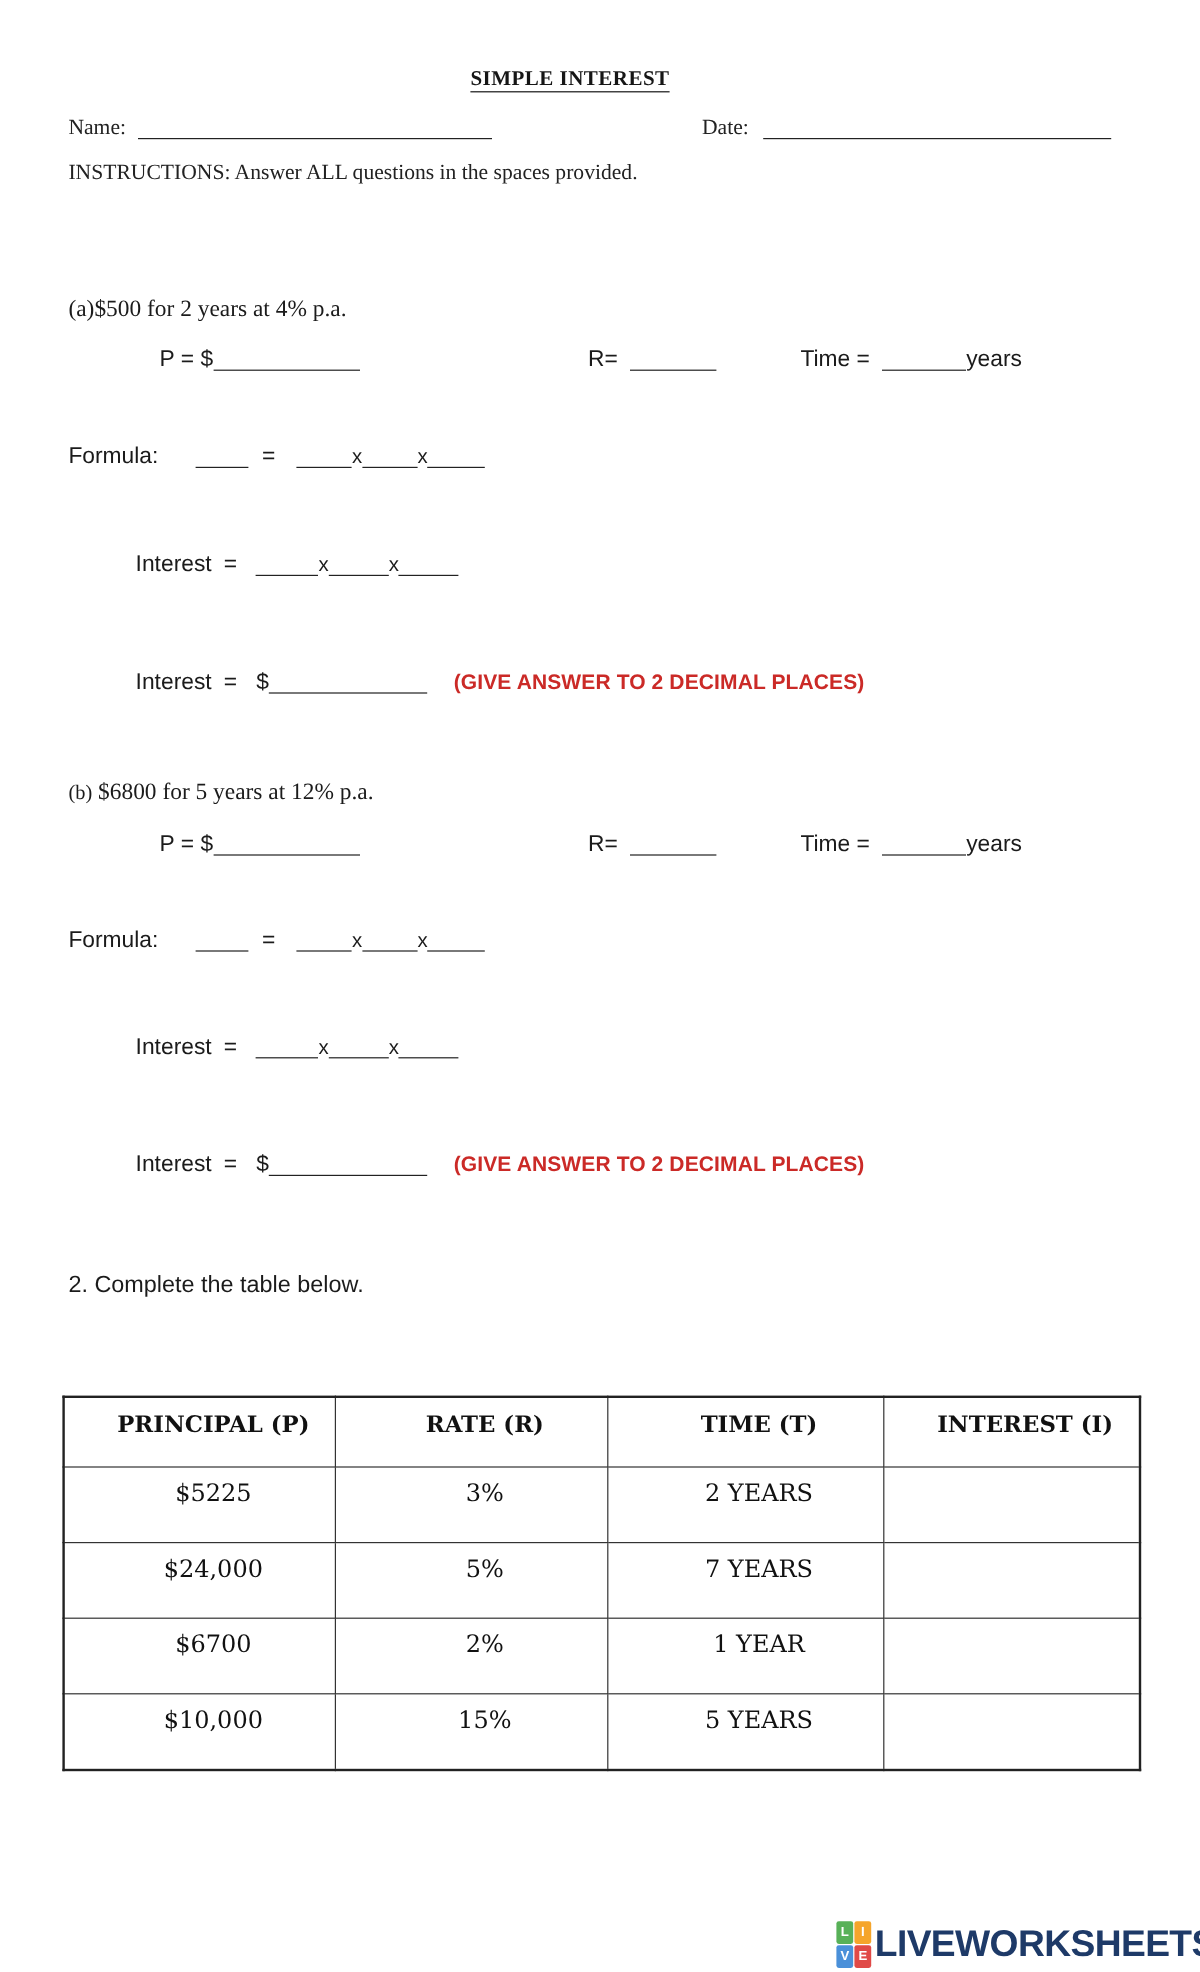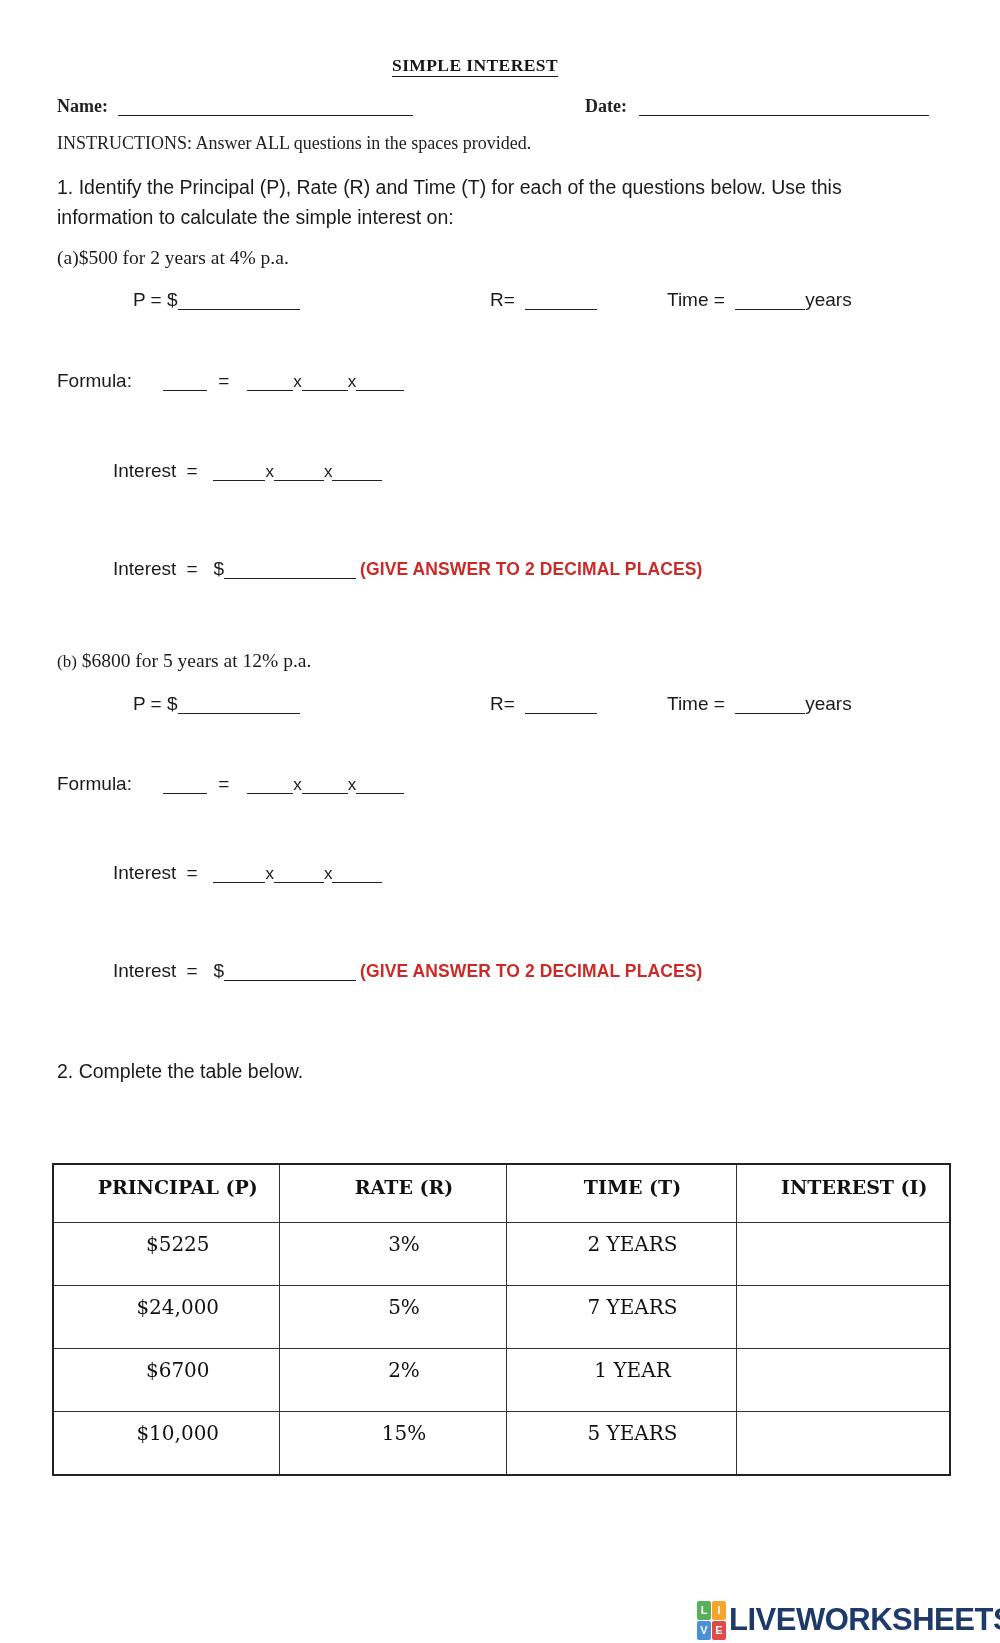--- a/index.html
+++ b/index.html
@@ -5,35 +5,35 @@
   html,body{margin:0;padding:0;background:#ffffff;}
   .sheet{position:relative;width:1000px;height:1643px;background:#ffffff;overflow:hidden;
          font-family:"Liberation Sans",sans-serif;color:#1b1b1b;}
   .abs{position:absolute;white-space:nowrap;}
   .serif{font-family:"Liberation Serif",serif;font-size:18px;color:#222;}
   .sans{font-size:19.5px;color:#1b1b1b;}
   .title-row{top:55px;left:0;width:950px;text-align:center;}
   .title-text{font-family:"Liberation Serif",serif;font-weight:700;font-size:17.5px;
               letter-spacing:.4px;color:#161616;border-bottom:1.6px solid #161616;padding-bottom:1px;}
   .bl{display:inline-block;border-bottom:1.6px solid #222;height:16px;vertical-align:-4px;}
-  .name-row{top:96px;left:57px;font-weight:bold;}
+  .name-row{top:96px;left:57px;}
   .date-group{position:absolute;left:528px;top:0;}
   .instr{top:133px;left:57px;}
   .q1{top:172px;left:57px;width:860px;white-space:normal;line-height:30px;}
   .part-heading{left:57px;font-family:Liberation Serif, serif;}
   .part-label-b{font-size:17px;}
   .prt-row{left:0;width:1000px;font-size:19px;}
   .grp{position:absolute;top:0;white-space:nowrap;}
   .grp-p{left:133px;} .grp-r{left:490px;} .grp-t{left:667px;}
   .formula-row{left:57px;font-size:19px;}
   .eq{margin:0 18px 0 11px;}
   .interest-row{left:113px;font-size:19px;}
   .int-eq{margin:0 16px 0 10px;}
   .xgl{font-size:17px;}
-  .red-note{font-weight:700;font-size:17.5px;margin-left:4px;letter-spacing:.1px;}
+  .red-note{font-weight:700;font-size:17.5px;margin-left:22px;letter-spacing:.1px;}
   .q2{top:1060px;left:57px;}
   table.sit{position:absolute;top:1163px;left:52px;border-collapse:collapse;table-layout:fixed;}
   table.sit th,table.sit td{border:1.5px solid #333;text-align:center;vertical-align:top;
       font-family:"DejaVu Serif","Liberation Serif",serif;padding-left:24px;}
   table.sit{border:2px solid #222;}
   table.sit th{height:45px;padding-top:11px;font-size:19px;font-weight:700;color:#111;}
   table.sit td{height:52px;padding-top:9px;font-size:20px;color:#111;margin-top:40px;}
   .c1{width:226px;} .c2{width:227px;} .c3{width:230px;} .c4{width:214px;}
   .logo{top:1599px;left:697px;display:flex;align-items:center;height:42px;}
   .logo-grid{display:grid;grid-template-columns:14px 14px;grid-template-rows:19px 19px;gap:1px;margin-right:3px;}
@@ -54,21 +54,20 @@
     <span>Name:</span>
     <span class="bl" style="width:295px;margin-left:6px;"></span>
     <span class="date-group">
       <span>Date:</span>
       <span class="bl" style="width:290px;margin-left:8px;"></span>
     </span>
   </div>
 
   <div class="abs instr serif">INSTRUCTIONS: Answer ALL questions in the spaces provided.</div>
 
-  <div class="abs q1 sans">1. Identify the Principal (P), Rate (R) and Time (T) for each of the questions below. Use this information to calculate the simple interest on:</div>
 
   <div class="abs part-heading sans" style="top:247px;">
     <span>(a)</span><span>$500 for 2 years at 4% p.a.</span>
   </div>
 
   <div class="abs prt-row" style="top:289px;">
     <span class="grp grp-p">
       <span>P = $</span><span class="bl" style="width:122px;"></span>
     </span>
     <span class="grp grp-r">

